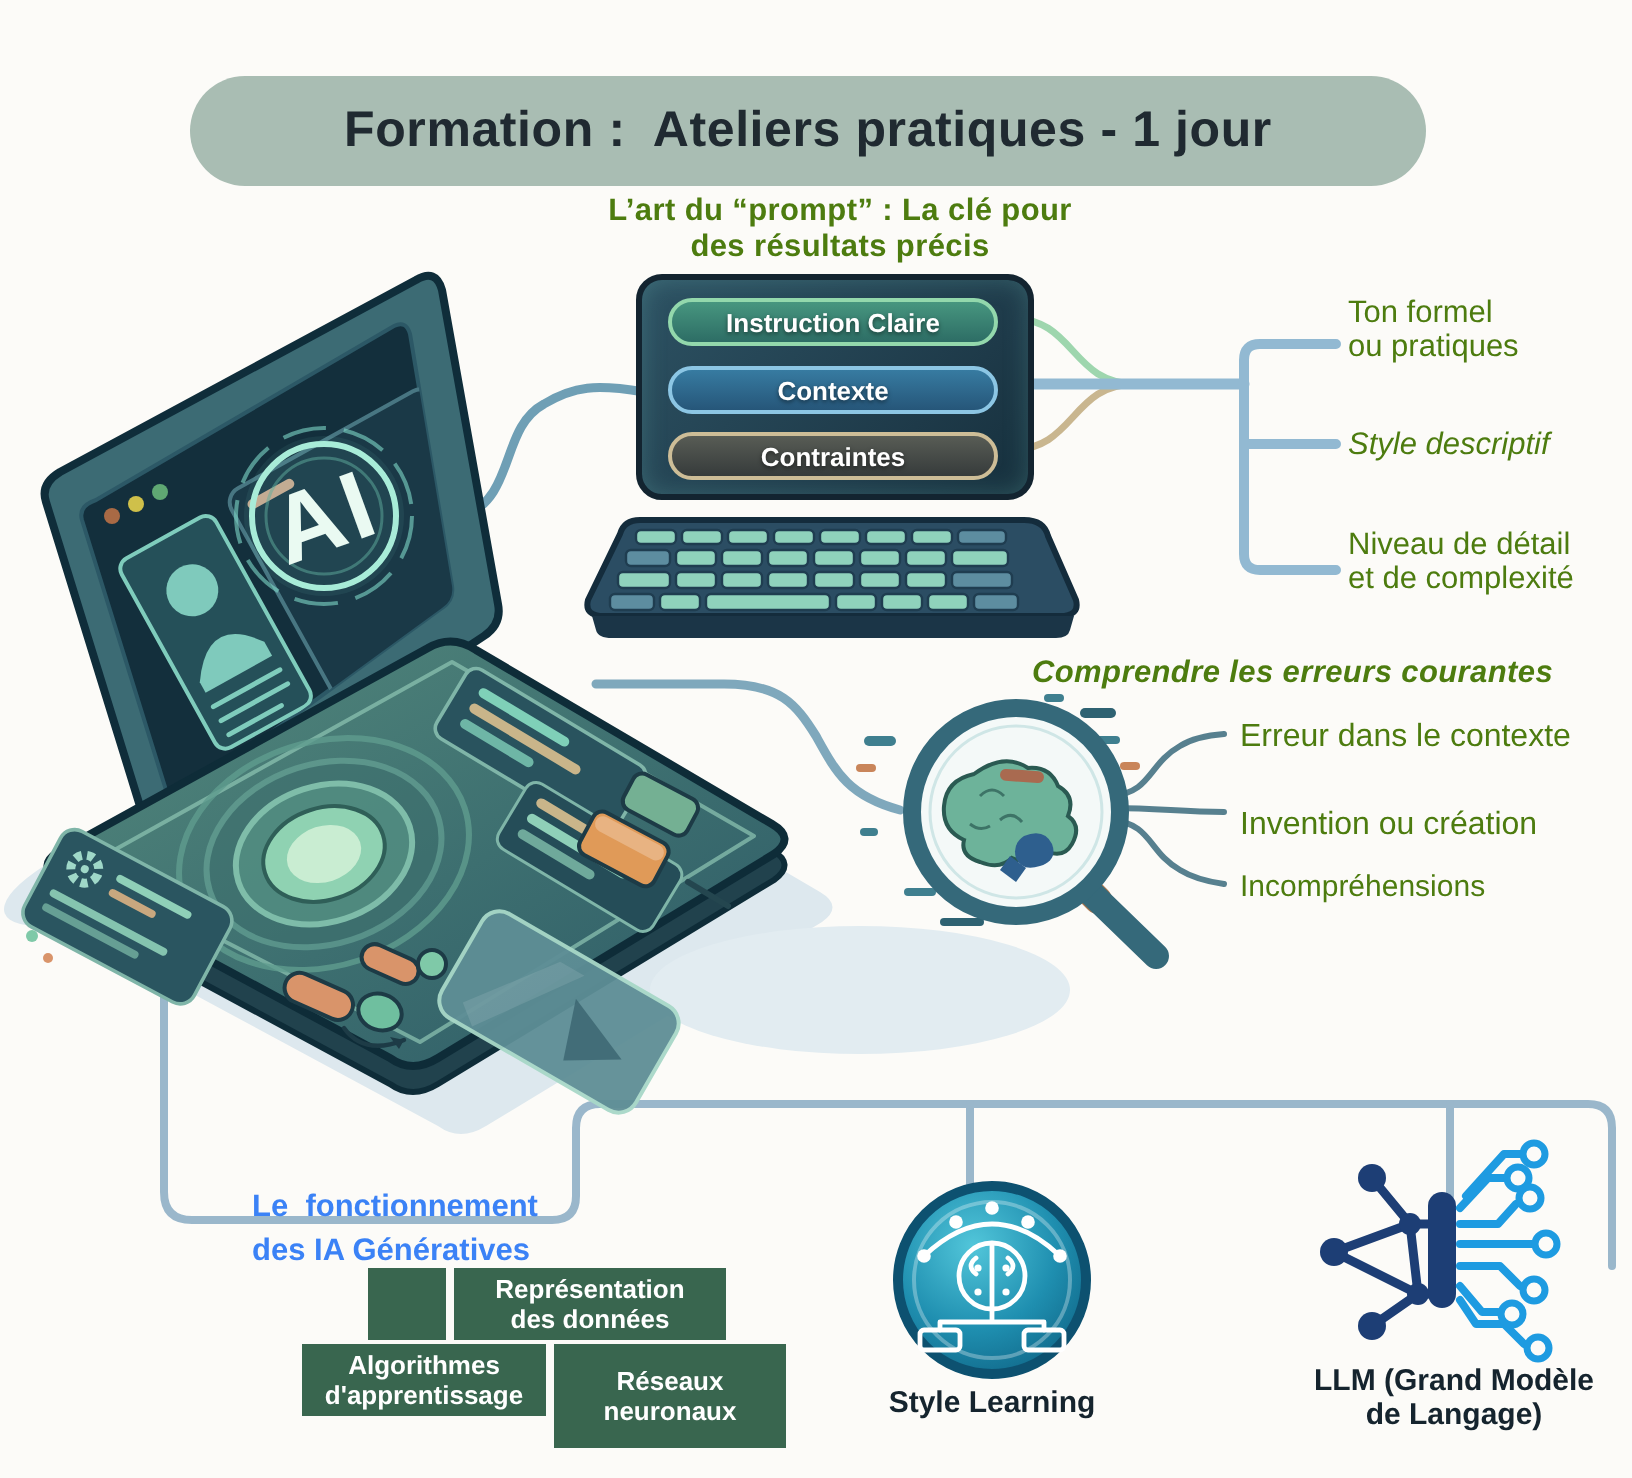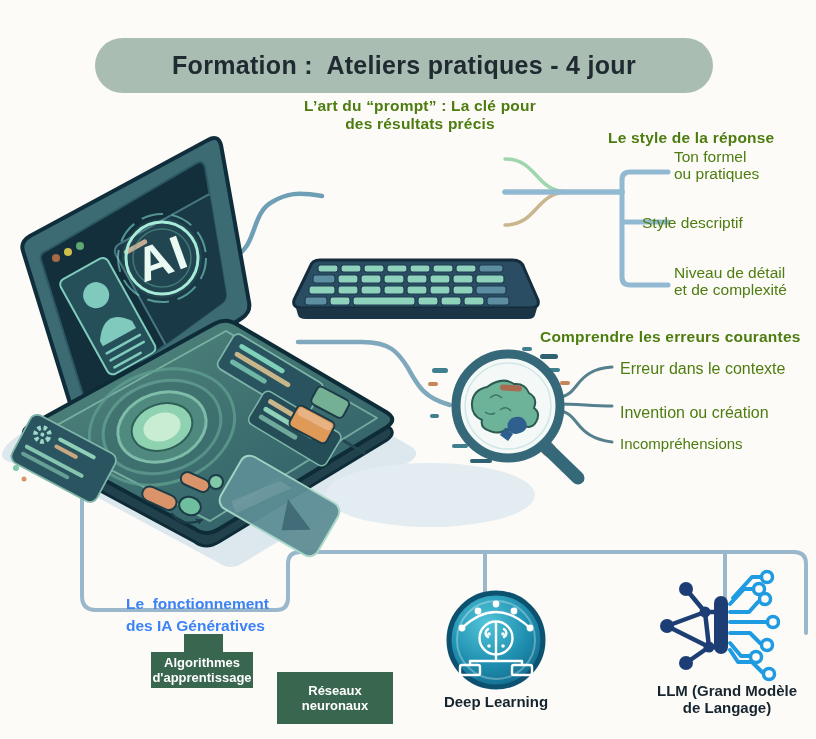--- a/index.html
+++ b/index.html
@@ -16,21 +16,21 @@
       background:linear-gradient(135deg,#2d5263 0%,#1e3a49 70%,#16303d 100%);
       border:3px solid #132430;box-sizing:border-box;box-shadow:inset 0 0 12px rgba(120,200,190,.25);}
   .pill-btn{position:absolute;left:13px;width:165px;height:24px;border-radius:13px;
       display:flex;align-items:center;justify-content:center;font-size:13px;font-weight:700;color:#fff;
       text-shadow:0 1px 2px rgba(0,0,0,.5);box-sizing:border-box;}
   .pill-green{top:9px;background:linear-gradient(180deg,#47967f,#2d6d65);border:2px solid #93d8ac;}
   .pill-blue{top:43px;background:linear-gradient(180deg,#377ba1,#265679);border:2px solid #8cc6e4;}
   .pill-tan{top:76px;background:linear-gradient(180deg,#585c55,#363b3b);border:2px solid #cdbd97;}
   .style-head{left:608px;top:129px;}
   .list-item{font-size:15.5px;color:#4d7c0f;line-height:17px;}
-  .errors-head{left:540px;top:328px;}
+  .errors-head{left:516px;top:328px;font-style:italic;}
   .func-head{left:126px;top:593px;line-height:22px;font-size:15.5px;font-weight:700;color:#3b82f6;}
   .func-head div{white-space:pre;}
   .green-box{background:#39664f;color:#ffffff;font-weight:700;font-size:13px;line-height:15px;
       display:flex;flex-direction:column;align-items:center;justify-content:center;text-align:center;}
   .badge-label{font-weight:700;font-size:15px;color:#15242e;text-align:center;line-height:17px;}
 </style>
 </head>
 <body>
 
 <div class="canvas">
@@ -309,61 +309,75 @@
           <circle cx="765" cy="599" r="5.5"></circle>
       <circle cx="773" cy="622" r="5.5"></circle>
           <circle cx="767" cy="645" r="5.5"></circle>
           <circle cx="756" cy="657" r="5.5"></circle>
       <circle cx="769" cy="674" r="5.5"></circle>
     </g>
   </g>
 </svg>
 
 <div class="abs title-pill">
-  <span>Formation :  Ateliers pratiques - 4 jour</span>
+  <span>Formation :  Ateliers pratiques - 1 jour</span>
 </div>
 
 <div class="abs prompt-head h-bold">
   <div>L’art du “prompt” : La clé pour</div>
   <div>des résultats précis</div>
 </div>
 
-
-<div class="abs style-head h-bold">Le style de la réponse</div>
+<div class="abs prompt-panel">
+  <div class="pill-btn pill-green">
+    <span>Instruction Claire</span>
+  </div>
+  <div class="pill-btn pill-blue">
+    <span>Contexte</span>
+  </div>
+  <div class="pill-btn pill-tan">
+    <span>Contraintes</span>
+  </div>
+</div>
+
 <div class="abs list-item" style="left:674px;top:148px;">
   <div>Ton formel</div>
   <div>ou pratiques</div>
 </div>
-<div class="abs list-item" style="left:642px;top:214px;">
+<div class="abs list-item" style="left:674px;top:214px;font-style:italic;">
   <div>Style descriptif</div>
 </div>
 <div class="abs list-item" style="left:674px;top:264px;">
   <div>Niveau de détail</div>
   <div>et de complexité</div>
 </div>
 
 <div class="abs errors-head h-bold">Comprendre les erreurs courantes</div>
 <div class="abs list-item" style="left:620px;top:360px;font-size:16px;">Erreur dans le contexte</div>
 <div class="abs list-item" style="left:620px;top:404px;font-size:16px;">Invention ou création</div>
 <div class="abs list-item" style="left:620px;top:435px;font-size:15px;">Incompréhensions</div>
 
 <div class="abs func-head">
   <div>Le  fonctionnement</div>
   <div>des IA Génératives</div>
 </div>
 <div class="abs green-box" style="left:184px;top:634px;width:39px;height:36px;"></div>
-<div class="abs green-box" style="left:151px;top:652px;width:102px;height:36px;">
+<div class="abs green-box" style="left:227px;top:634px;width:136px;height:36px;">
+  <div>Représentation</div>
+  <div>des données</div>
+</div>
+<div class="abs green-box" style="left:151px;top:672px;width:122px;height:36px;">
   <div>Algorithmes</div>
   <div>d'apprentissage</div>
 </div>
 <div class="abs green-box" style="left:277px;top:672px;width:116px;height:52px;">
   <div>Réseaux</div>
   <div>neuronaux</div>
 </div>
 
-<div class="abs badge-label" style="left:428px;top:693px;width:136px;">Deep Learning</div>
+<div class="abs badge-label" style="left:428px;top:693px;width:136px;">Style Learning</div>
 
 <div class="abs badge-label" style="left:645px;top:682px;width:164px;">
   <div>LLM (Grand Modèle</div>
   <div>de Langage)</div>
 </div>
 
 </div>
 
 </body></html>

